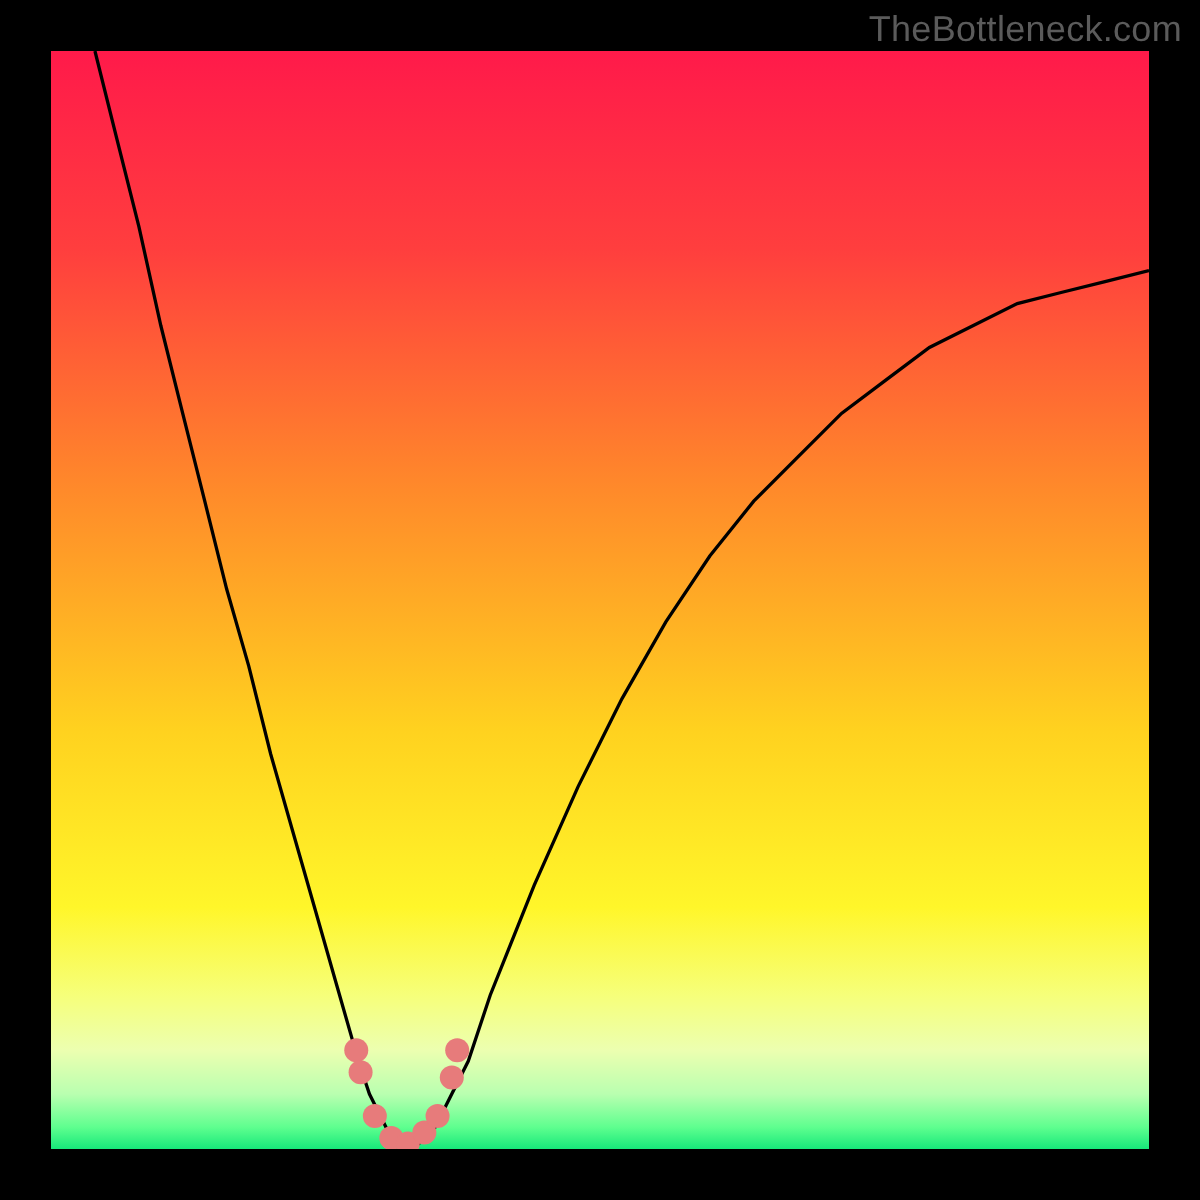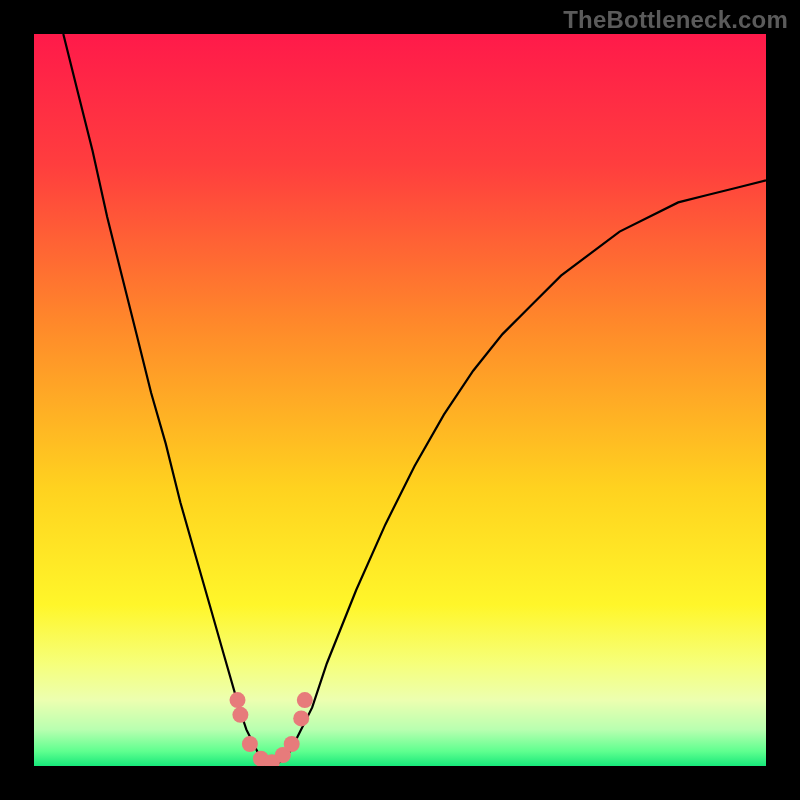--- a/index.html
+++ b/index.html
@@ -24,21 +24,21 @@
     top: 34px;
     width: 732px;
     height: 732px;
   }
   .watermark {
     position: absolute;
     top: 6px;
     right: 12px;
     font-family: Arial, Helvetica, sans-serif;
     font-size: 24px;
-    font-weight: 700;
+    font-weight: 400;
     color: #5b5b5b;
     letter-spacing: 0.2px;
   }
 </style>
 </head>
 <body>
 <div class="frame">
   <svg class="plot" viewBox="0 0 732 732" preserveAspectRatio="none">
     <defs>
       <linearGradient id="bg-grad" x1="0" y1="0" x2="0" y2="1">

